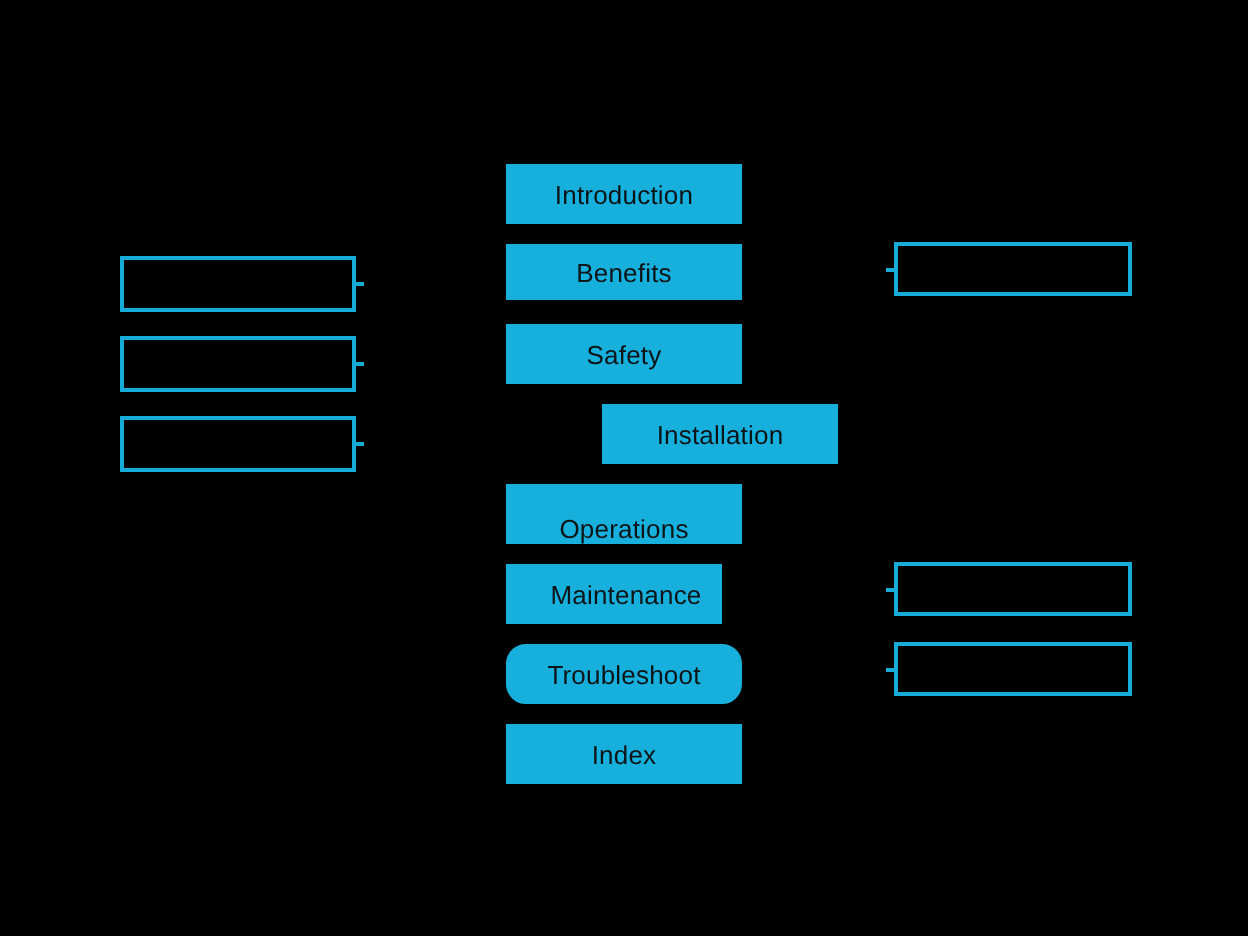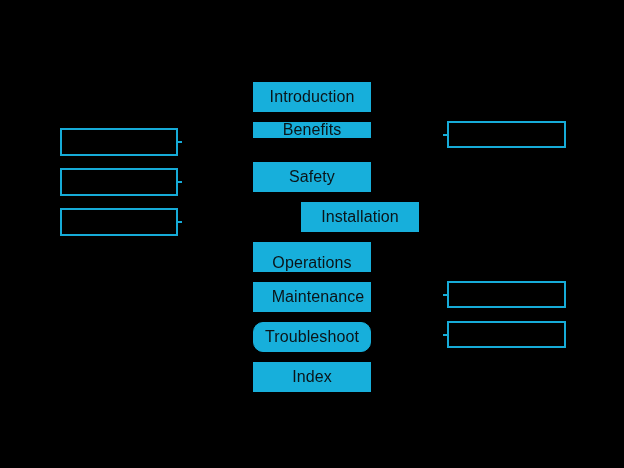--- a/index.html
+++ b/index.html
@@ -19,21 +19,21 @@
     position: absolute;
     box-sizing: border-box;
     display: flex;
     align-items: center;
     justify-content: center;
   }
   .node-filled {
     background: #17AFDB;
     border: 1px solid #17AFDB;
     color: #0B1418;
-    font-size: 16px;
+    font-size: 13px;
     letter-spacing: 0.1px;
     line-height: 1;
   }
   .node-outline {
     background: transparent;
     border: 2px solid #16ABD8;
     color: #000000;
     font-size: 12.5px;
   }
   .stub {
@@ -59,33 +59,33 @@
       <div class="node node-outline" style="left: 60px; top: 208px; width: 118px; height: 28px;">
         <span></span>
       </div>
       <div class="stub stub-h" style="left: 178px; top: 221px; width: 4px;"></div>
     </div>
 
   <div id="center-column">
       <div class="node node-filled" style="left: 253px; top: 82px; width: 118px; height: 30px;">
         <span>Introduction</span>
       </div>
-      <div class="node node-filled" style="left: 253px; top: 122px; width: 118px; height: 16px; align-items: center;">
+      <div class="node node-filled" style="left: 253px; top: 122px; width: 118px; height: 28px; align-items: center;">
         <span>Benefits</span>
       </div>
       <div class="node node-filled" style="left: 253px; top: 162px; width: 118px; height: 30px;">
         <span>Safety</span>
       </div>
       <div class="node node-filled" style="left: 253px; top: 202px; width: 118px; height: 30px; margin-left: 48px;">
         <span>Installation</span>
       </div>
       <div class="node node-filled" style="left: 253px; top: 242px; width: 118px; height: 30px; align-items: flex-end;">
         <span>Operations</span>
       </div>
-      <div class="node node-filled" style="left: 253px; top: 282px; width: 118px; height: 30px; padding-left: 12px;">
+      <div class="node node-filled" style="left: 253px; top: 282px; width: 108px; height: 30px; padding-left: 12px;">
         <span>Maintenance</span>
       </div>
       <div class="node node-filled" style="left: 253px; top: 322px; width: 118px; height: 30px; border-radius: 10px;">
         <span>Troubleshoot</span>
       </div>
       <div class="node node-filled" style="left: 253px; top: 362px; width: 118px; height: 30px;">
         <span>Index</span>
       </div>
     </div>
 

